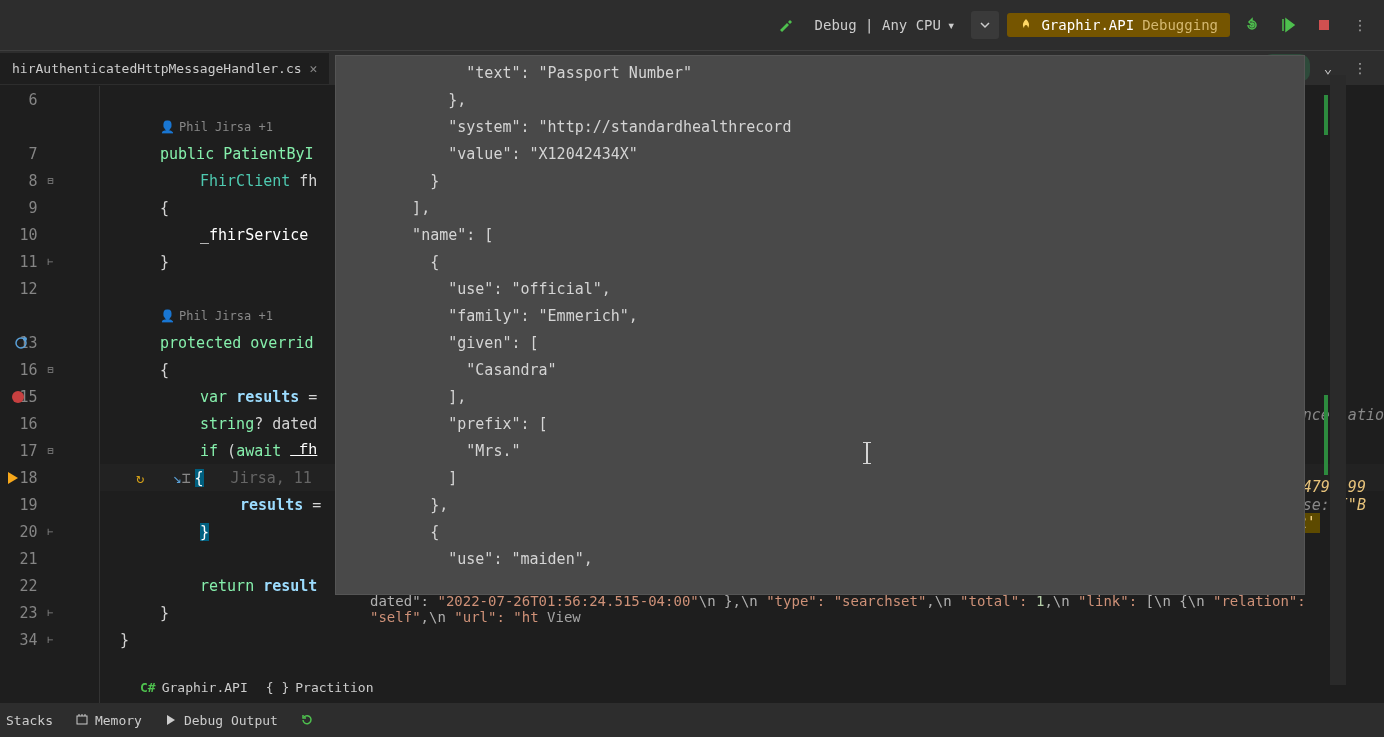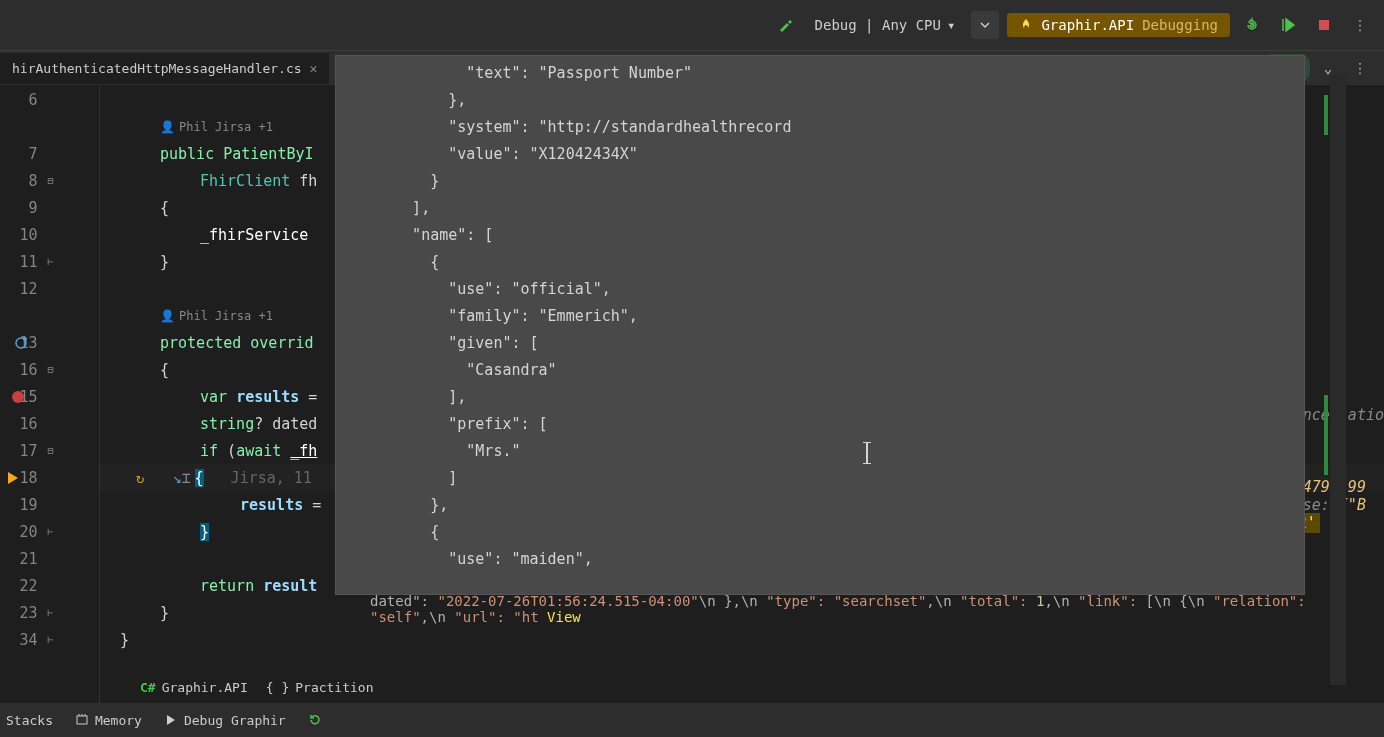--- a/index.html
+++ b/index.html
@@ -201,21 +201,21 @@
   position: absolute;
   left: 370px;
   top: 593px;
   font-family: Consolas, monospace;
   font-size: 14px;
 }
 .inline-hint .punct { color: #b0b0b0; }
 .inline-hint .k { color: #ce9178; }
 .inline-hint .v { color: #ce9178; }
 .inline-hint .n { color: #b5cea8; }
-.inline-hint .view { color: #fde047; }
+.inline-hint .view { color: #a3a3a3; }
 
 .bottom-tabs {
   position: absolute;
   left: 140px;
   bottom: 42px;
   display: flex;
   gap: 18px;
   color: #ccc;
   font-size: 13px;
 }
@@ -433,21 +433,21 @@
     <div class="code-line"><span style="padding-left:54px;">}</span></div>
     <div class="code-line"></div>
     <div class="codelens">
         <span>👤</span>
         <span>Phil Jirsa +1</span>
       </div>
     <div class="code-line"><span style="padding-left:54px;"></span><span class="kw">protected</span><span> </span><span class="kw">overrid</span></div>
     <div class="code-line"><span style="padding-left:54px;">{</span></div>
     <div class="code-line"><span style="padding-left:94px;"></span><span class="kw">var</span><span> </span><span class="var" style="font-weight:bold;">results</span><span> =</span></div>
     <div class="code-line"><span style="padding-left:94px;"></span><span class="kw">string</span><span>? dated</span></div>
-    <div class="code-line"><span style="padding-left:94px;"></span><span class="kw">if</span><span> (</span><span class="kw">await</span><span> </span><span class="field" style="text-decoration:underline;">_fh</span></div>
+    <div class="code-line"><span style="padding-left:94px;"></span><span class="kw">if</span><span> (</span><span class="kw">await</span><span> </span><span class="field" style="text-decoration:underline;font-family:Liberation Mono, monospace;">_fh</span></div>
     <div class="code-line current-line-glow"><span style="padding-left:30px;"></span><span class="restart-glyph">↻</span><span style="padding-left:28px;"></span><span style="color:#5a9fd4;">↘</span><span style="color:#888;">⌶</span><span style="padding-left:4px;"></span><span class="bracket-hl">{</span><span style="color:#666;">   Jirsa, 11</span></div>
     <div class="code-line"><span style="padding-left:134px;"></span><span class="var" style="font-weight:bold;">results</span><span> =</span></div>
     <div class="code-line"><span style="padding-left:94px;"></span><span class="bracket-hl">}</span></div>
     <div class="code-line"></div>
     <div class="code-line"><span style="padding-left:94px;"></span><span class="kw">return</span><span> </span><span class="var" style="font-weight:bold;">result</span></div>
     <div class="code-line"><span style="padding-left:54px;">}</span></div>
     <div class="code-line"><span style="padding-left:14px;">}</span></div>
   </div>
 
   <div class="right-peek">
@@ -520,21 +520,21 @@
         <line x1="4" y1="1" x2="4" y2="3" stroke="#ccc"></line>
         <line x1="7" y1="1" x2="7" y2="3" stroke="#ccc"></line>
         <line x1="10" y1="1" x2="10" y2="3" stroke="#ccc"></line>
       </svg>
     <span>Memory</span>
   </div>
   <div class="status-item">
     <svg width="14" height="14" viewBox="0 0 14 14">
         <path d="M3 2 L11 7 L3 12 Z" fill="#ccc"></path>
       </svg>
-    <span>Debug Graphir</span>
+    <span>Debug Output</span>
   </div>
   <div class="status-item">
     <svg width="14" height="14" viewBox="0 0 14 14">
         <path d="M3 7 a4 4 0 1 0 1-3" fill="none" stroke="#4ec04e" stroke-width="1.5"></path>
         <path d="M3 2 L3 5 L6 5" fill="none" stroke="#4ec04e" stroke-width="1.5"></path>
       </svg>
   </div>
 </div>
 
 </body></html>

